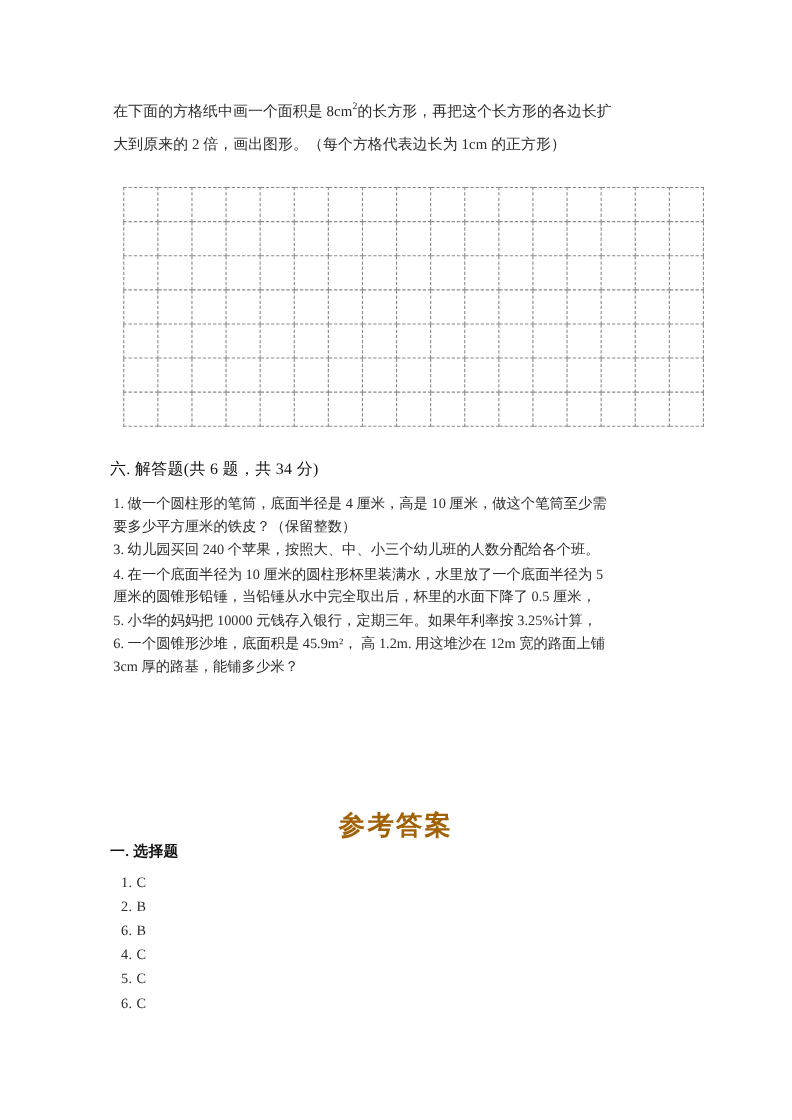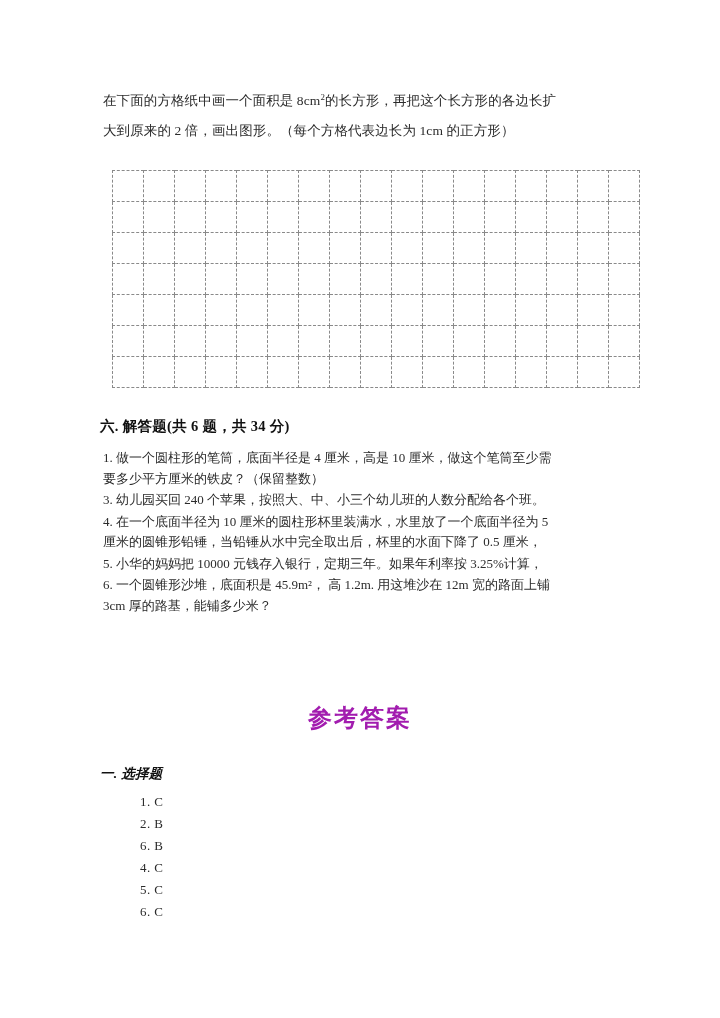--- a/index.html
+++ b/index.html
@@ -57,21 +57,21 @@
     padding: 0;
     border: 1px dashed #8a8a8a;
   }
 
   
   .section-heading {
     position: absolute;
     left: 100px;
     top: 417px;
     font-size: 14.5px;
-    font-weight: bold;
+    font-weight: normal;
     color: #111;
     letter-spacing: 0.3px;
   }
 
   
   .question-list {
     position: absolute;
     left: 103px;
     top: 448px;
     width: 534px;
@@ -83,49 +83,47 @@
     line-height: 20.5px;
     text-align: justify;
   }
   .question .ln { display: block; }
 
   
   .answers-title {
     position: absolute;
     left: 0;
     right: 0;
-    top: 702px;
+    top: 734px;
     text-align: center;
     font-size: 24px;
     font-weight: bold;
     letter-spacing: 2px;
-    color: #a21caf;
+    color: #a16207;
     font-family: "Liberation Serif", "DejaVu Serif", serif;
   }
   .answers-section-heading {
     position: absolute;
     left: 100px;
     top: 765px;
     font-size: 13.5px;
     font-weight: bold;
     color: #111;
     letter-spacing: 0.3px;
-    font-style: italic;
   }
   .answer-list {
     position: absolute;
     left: 110px;
     top: 791px;
     font-size: 13px;
     color: #2b2b2b;
   }
   .answer-item {
     line-height: 22px;
     letter-spacing: 0.4px;
-    margin-left: 30px;
   }
 </style>
 </head>
 <body>
 
 <div class="page">
 
   <div class="q-intro">
     <span class="line"><span>在下面的方格纸中画一个面积是 8cm</span><sup class="u">2</sup><span>的长方形，再把这个长方形的各边长扩</span></span>
     <span class="line">大到原来的 2 倍，画出图形。（每个方格代表边长为 1cm 的正方形）</span>

